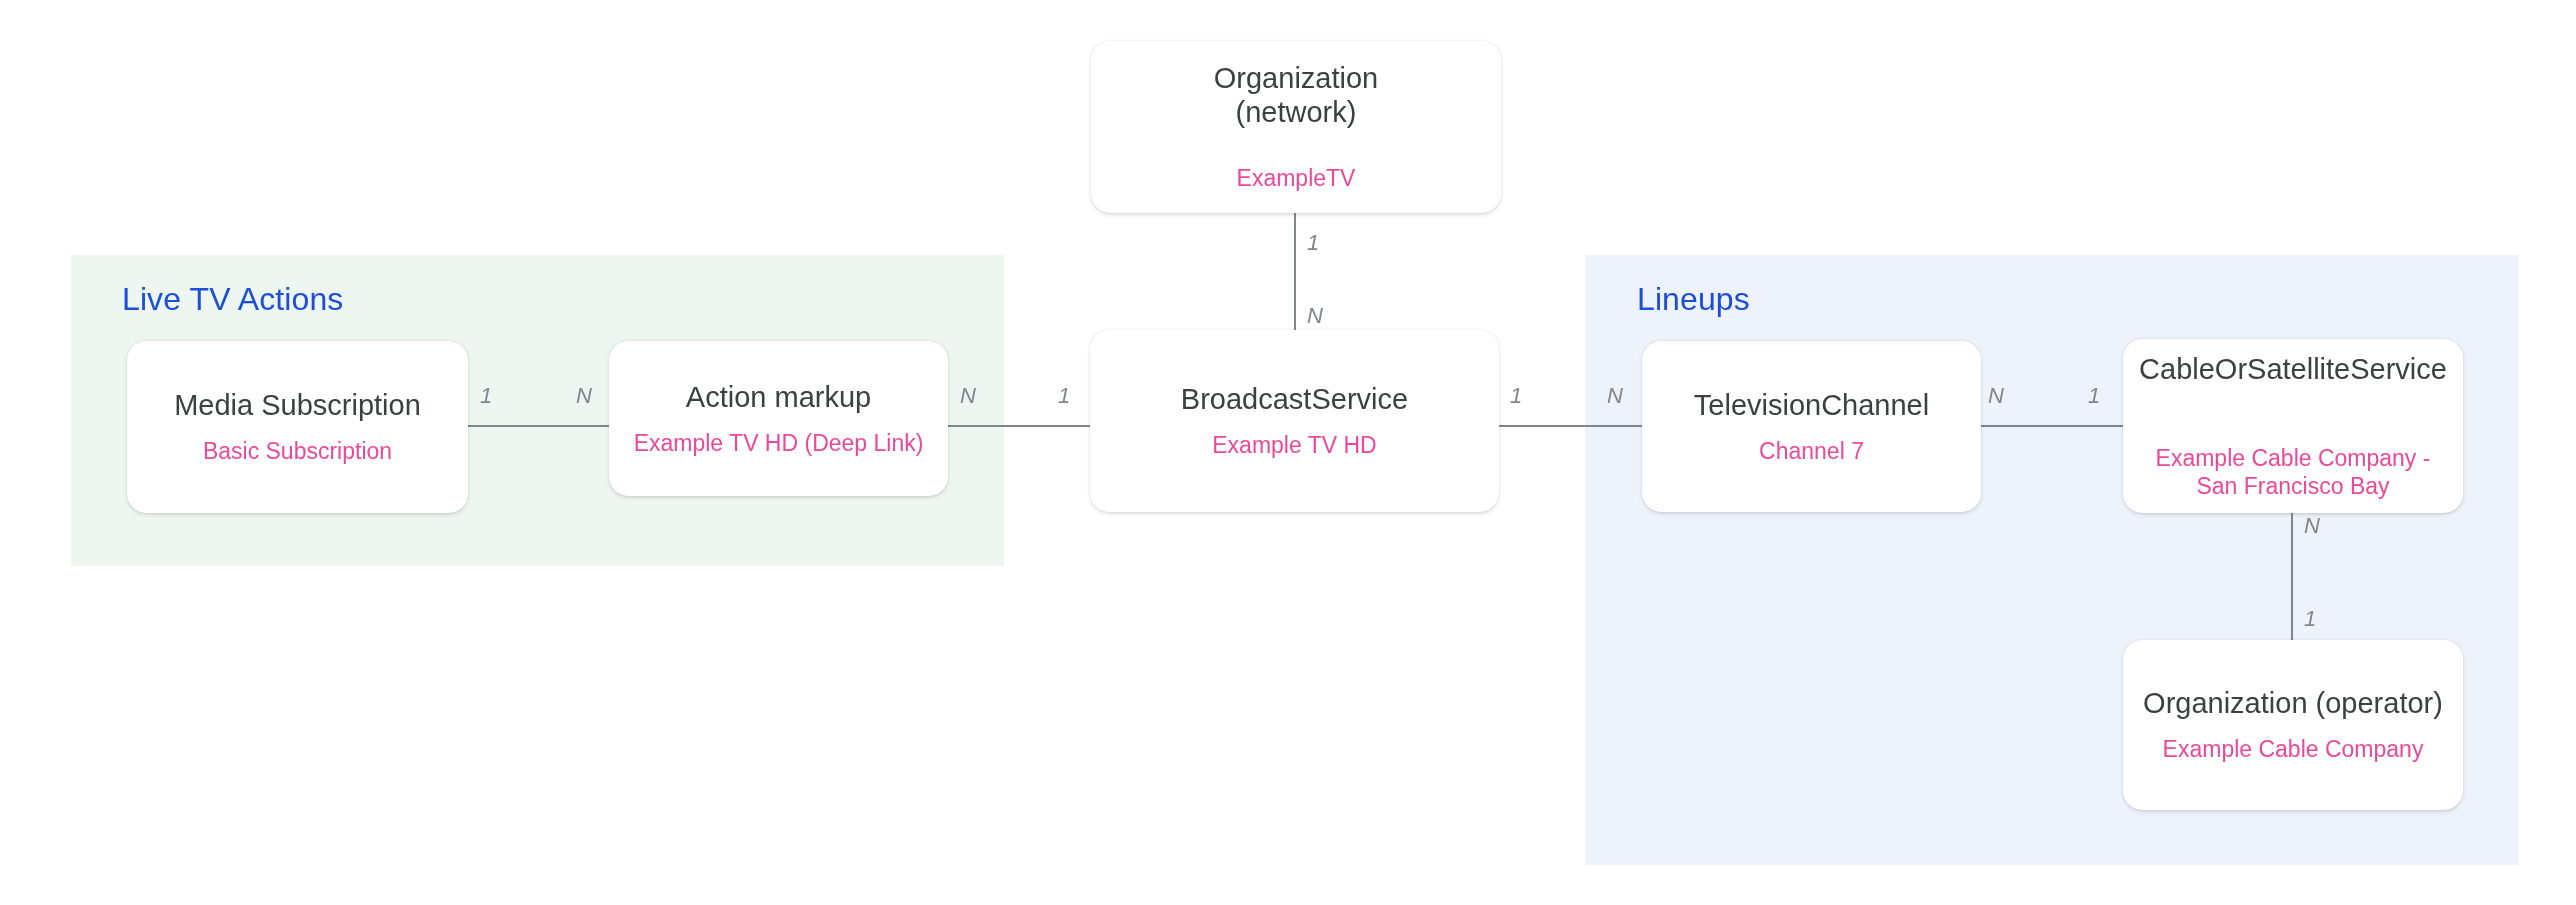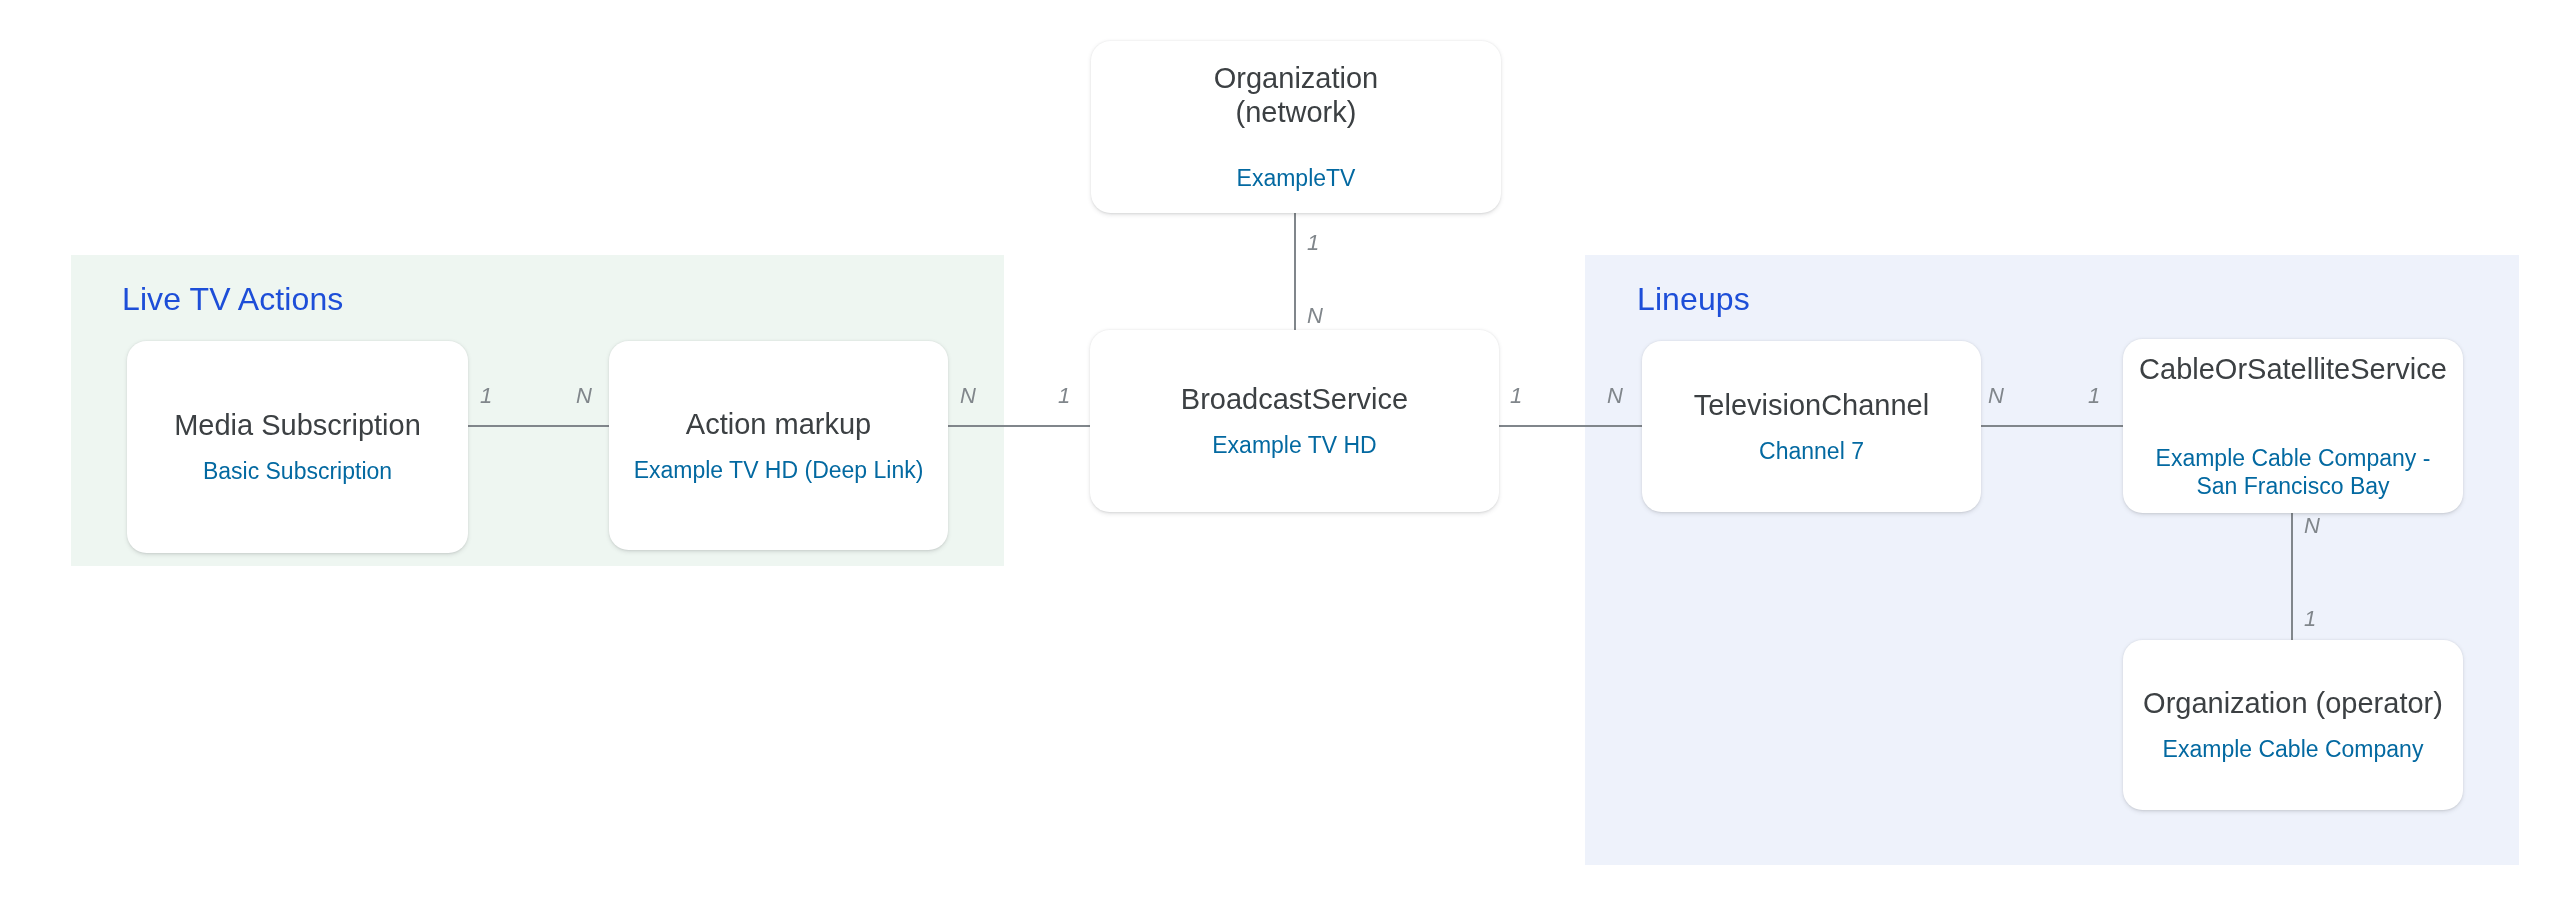--- a/index.html
+++ b/index.html
@@ -50,21 +50,21 @@
   .node-title {
     font-size: 29px;
     line-height: 1.18;
     color: #3c4043;
     white-space: pre-line;
   }
   .node-sub {
     margin-top: 16px;
     font-size: 23px;
     line-height: 1.2;
-    color: #0369a1;
+    color: #ec4899;
     white-space: pre-line;
   }
 
   
   .edge-h {
     position: absolute;
     height: 1.8px;
     background: #80868b;
   }
   .edge-v {
@@ -114,26 +114,26 @@
   <div class="edge-v" style="left:2291px; top:511px; width:1.8px; height:131px;"></div>
   <div class="card-label" style="left:2304px; top:513px;">N</div>
   <div class="card-label" style="left:2304px; top:606px;">1</div>
 
   <div class="node" style="left:1091px; top:41px; width:410px; height:172px;gap:20px;">
     <div class="node-title">Organization
 (network)</div>
     <div class="node-sub">ExampleTV</div>
   </div>
 
-  <div class="node" style="left:127px; top:341px; width:341px; height:212px;">
+  <div class="node" style="left:127px; top:341px; width:341px; height:172px;">
     <div class="node-title">Media Subscription</div>
     <div class="node-sub">Basic Subscription</div>
   </div>
 
-  <div class="node" style="left:609px; top:341px; width:339px; height:209px;">
+  <div class="node" style="left:609px; top:341px; width:339px; height:155px;">
     <div class="node-title">Action markup</div>
     <div class="node-sub">Example TV HD (Deep Link)</div>
   </div>
 
   <div class="node" style="left:1090px; top:330px; width:409px; height:182px;text-align:center;">
     <div class="node-title">BroadcastService</div>
     <div class="node-sub">Example TV HD</div>
   </div>
 
   <div class="node" style="left:1642px; top:341px; width:339px; height:171px;">

